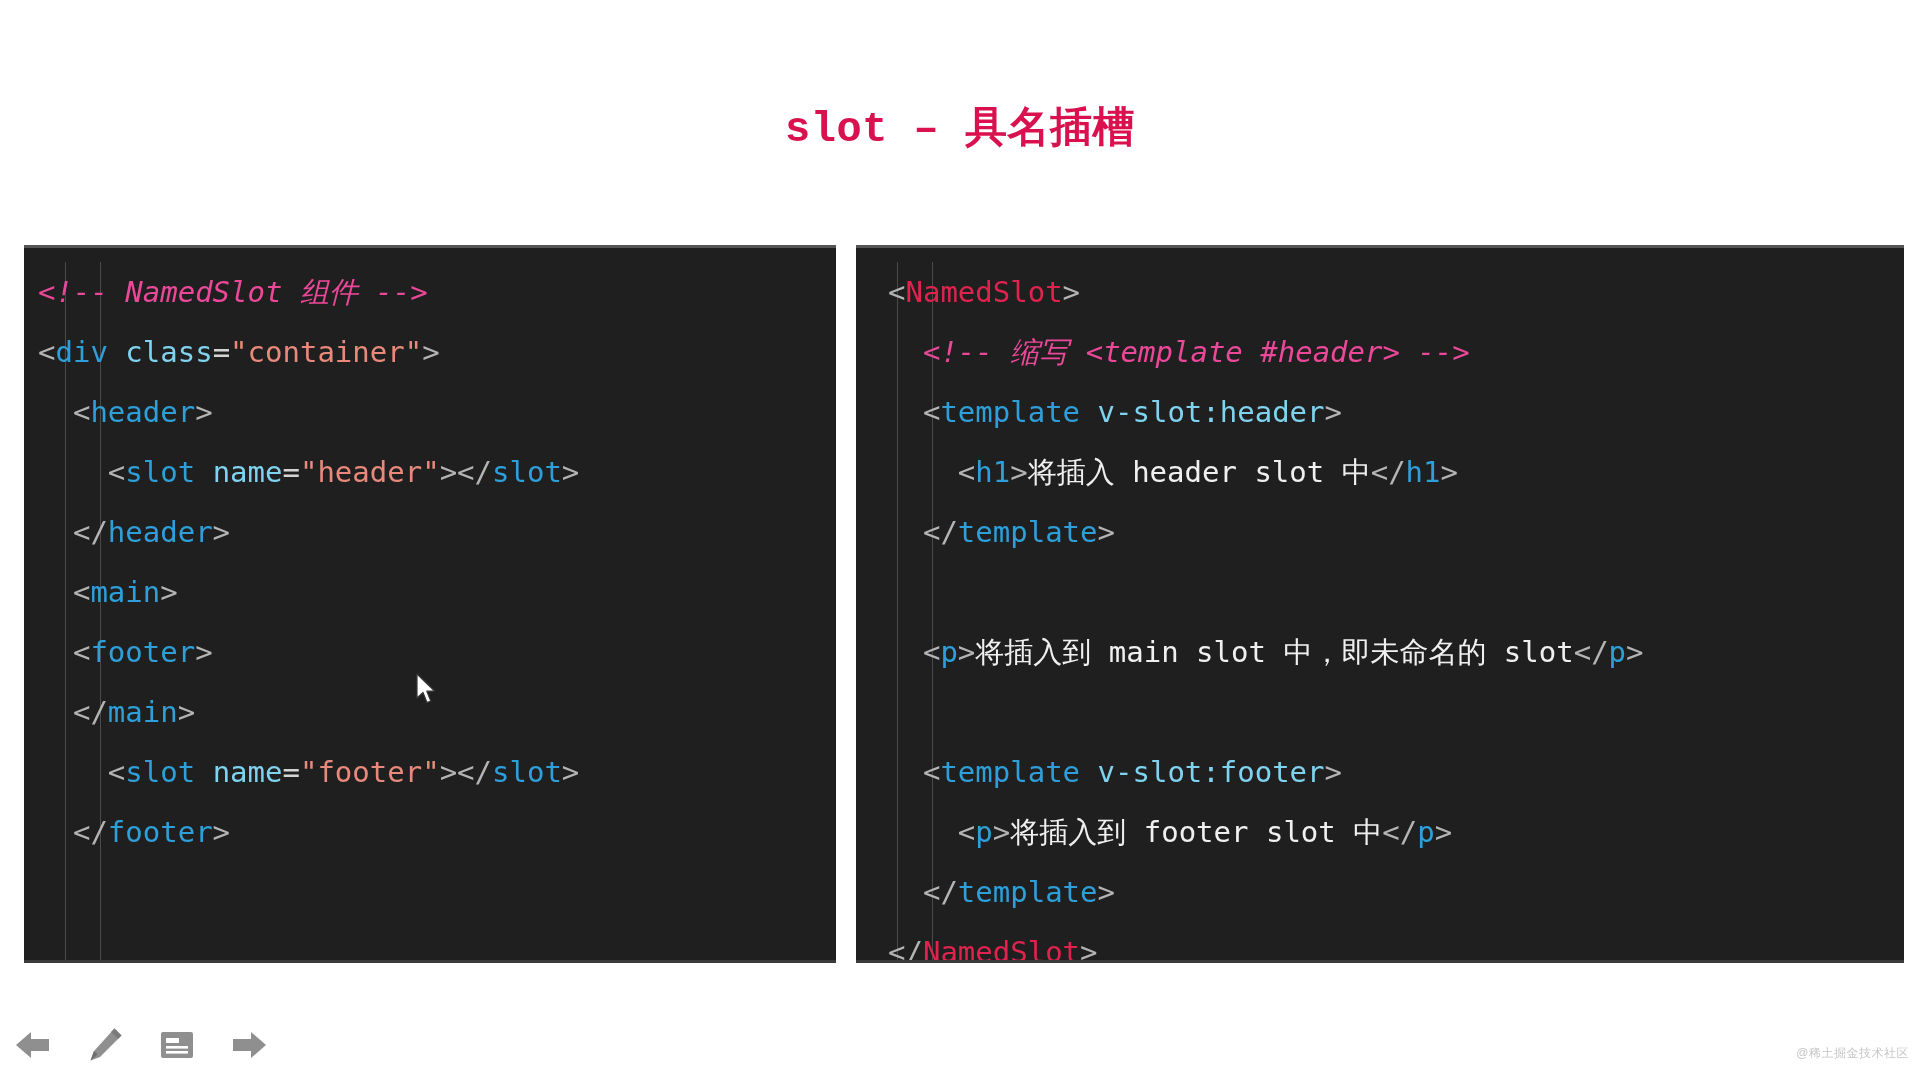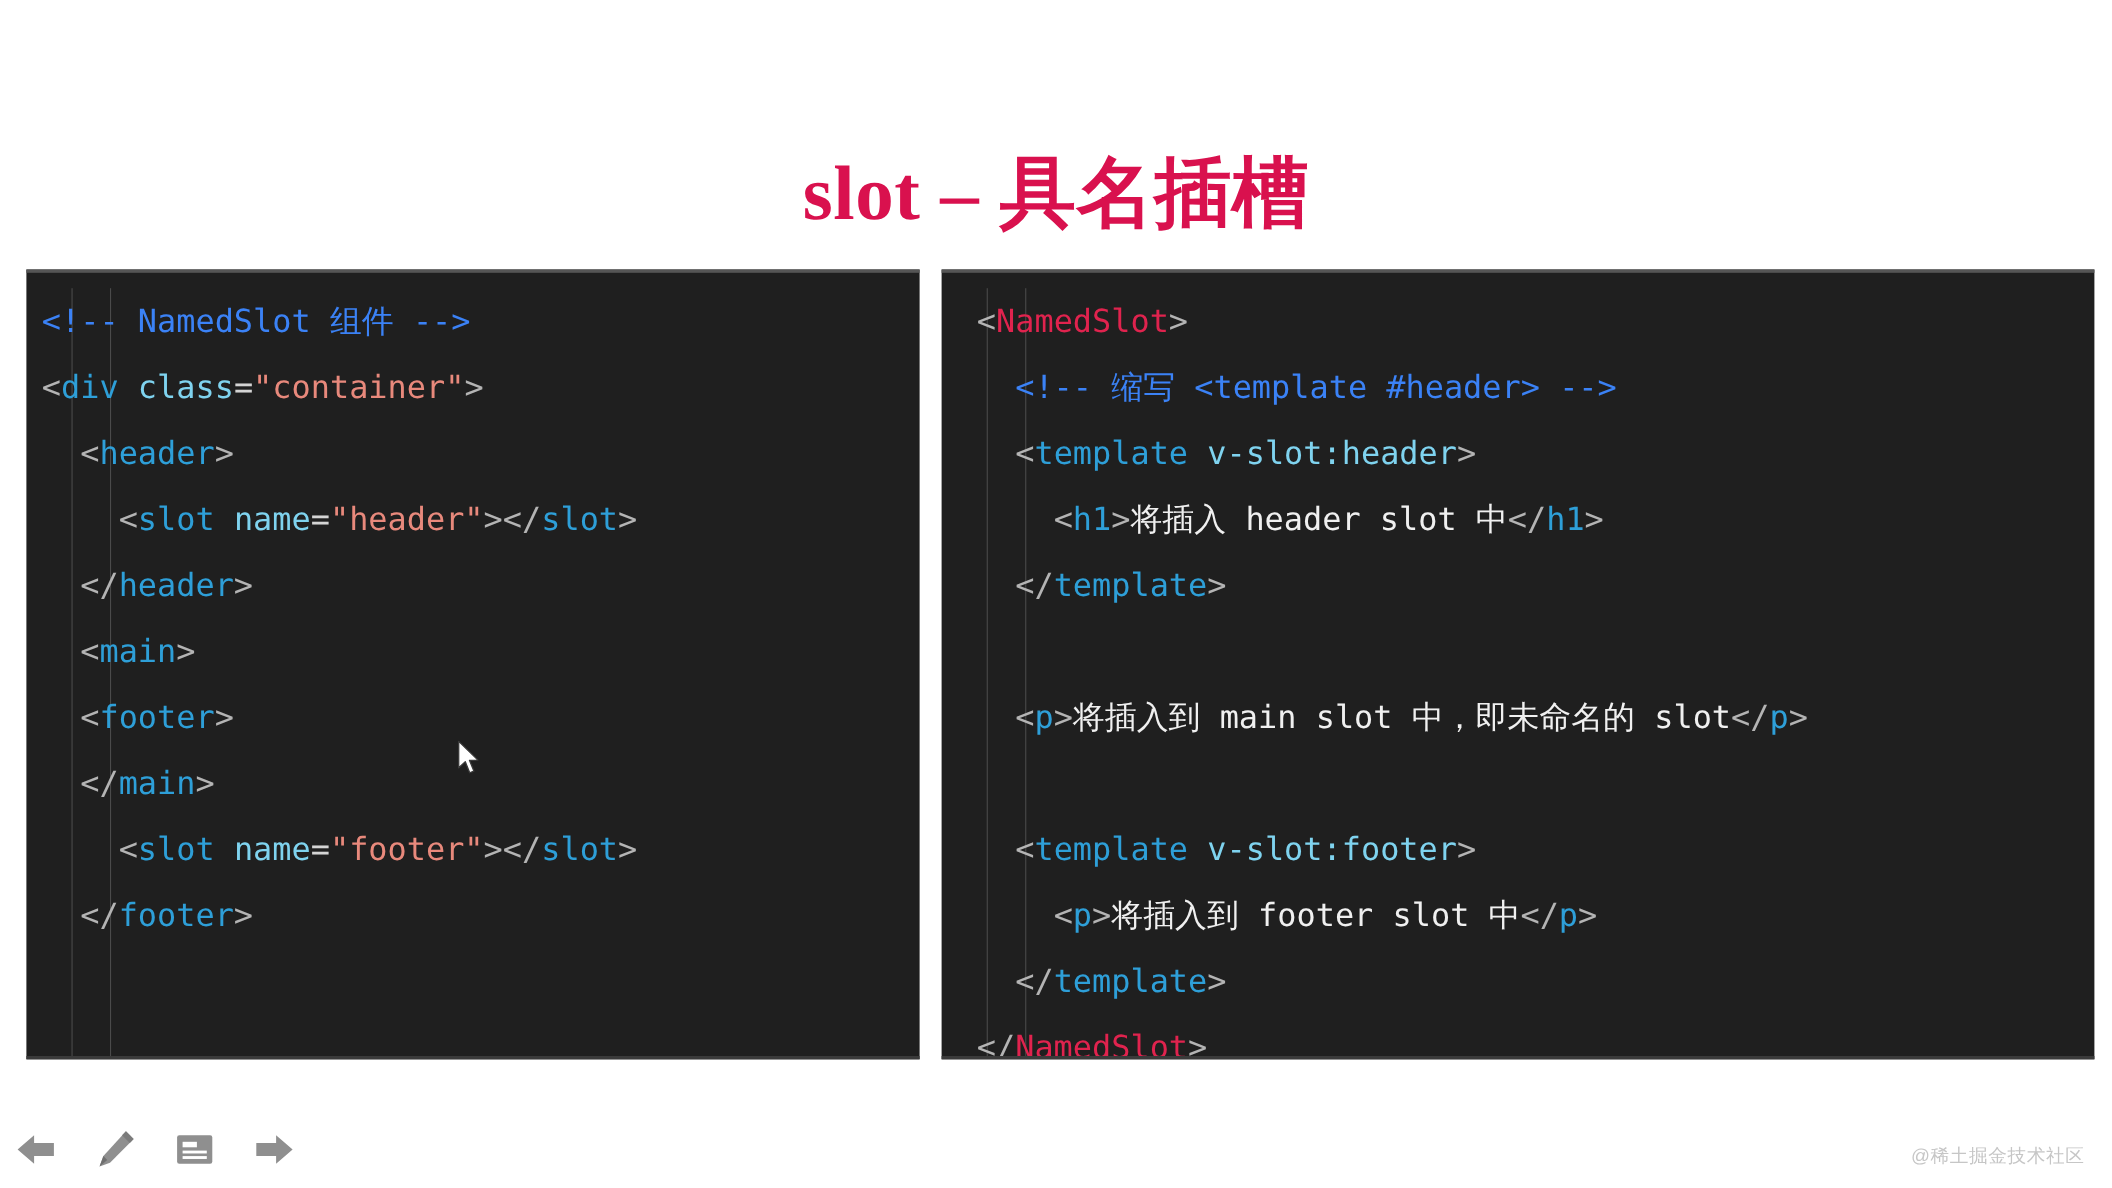--- a/index.html
+++ b/index.html
@@ -19,28 +19,27 @@
     background: #ffffff;
   }
 
   
   .slide-title {
     position: absolute;
     top: 108px;
     left: 0;
     width: 1920px;
     text-align: center;
-    font-family: Liberation Serif, serif;
+    font-family: Liberation Mono, monospace;
     font-weight: bold;
-    font-size: 70px;
+    font-size: 42px;
     line-height: 1.08;
     letter-spacing: 0.5px;
     color: #d9114e;
     white-space: pre;
-    margin-top: 31px;
   }
 
   
   .code-area {
     position: absolute;
     top: 245px;
     left: 24px;
     width: 1880px;
     height: 718px;
     display: flex;
@@ -79,21 +78,21 @@
     pointer-events: none;
   }
 
   
   .t-punct   { color: #b4b4b4; }
   .t-tag     { color: #2e9fd8; }
   .t-comp    { color: #e0234e; }
   .t-attr    { color: #7fd3ef; }
   .t-eq      { color: #d4d4d4; }
   .t-str     { color: #e8897c; }
-  .t-comment { color: #3b82f6; }
+  .t-comment { color: #ec4899; font-style: italic; }
   .t-text    { color: #f0f0f0; }
 
   
   .mouse-cursor {
     position: absolute;
     left: 416px;
     top: 673px;
     width: 22px;
     height: 32px;
     pointer-events: none;
@@ -115,24 +114,24 @@
     height: 46px;
     display: flex;
     align-items: center;
     justify-content: center;
     cursor: pointer;
   }
 
   
   .watermark {
     position: absolute;
-    right: 25px;
+    right: 11px;
     bottom: 18px;
     font-family: "Liberation Sans", sans-serif;
-    font-size: 17px;
+    font-size: 12px;
     color: #c6c6c6;
     letter-spacing: 0.5px;
     white-space: pre;
   }
 </style>
 </head>
 <body>
 
 <div id="slide-root">
 

